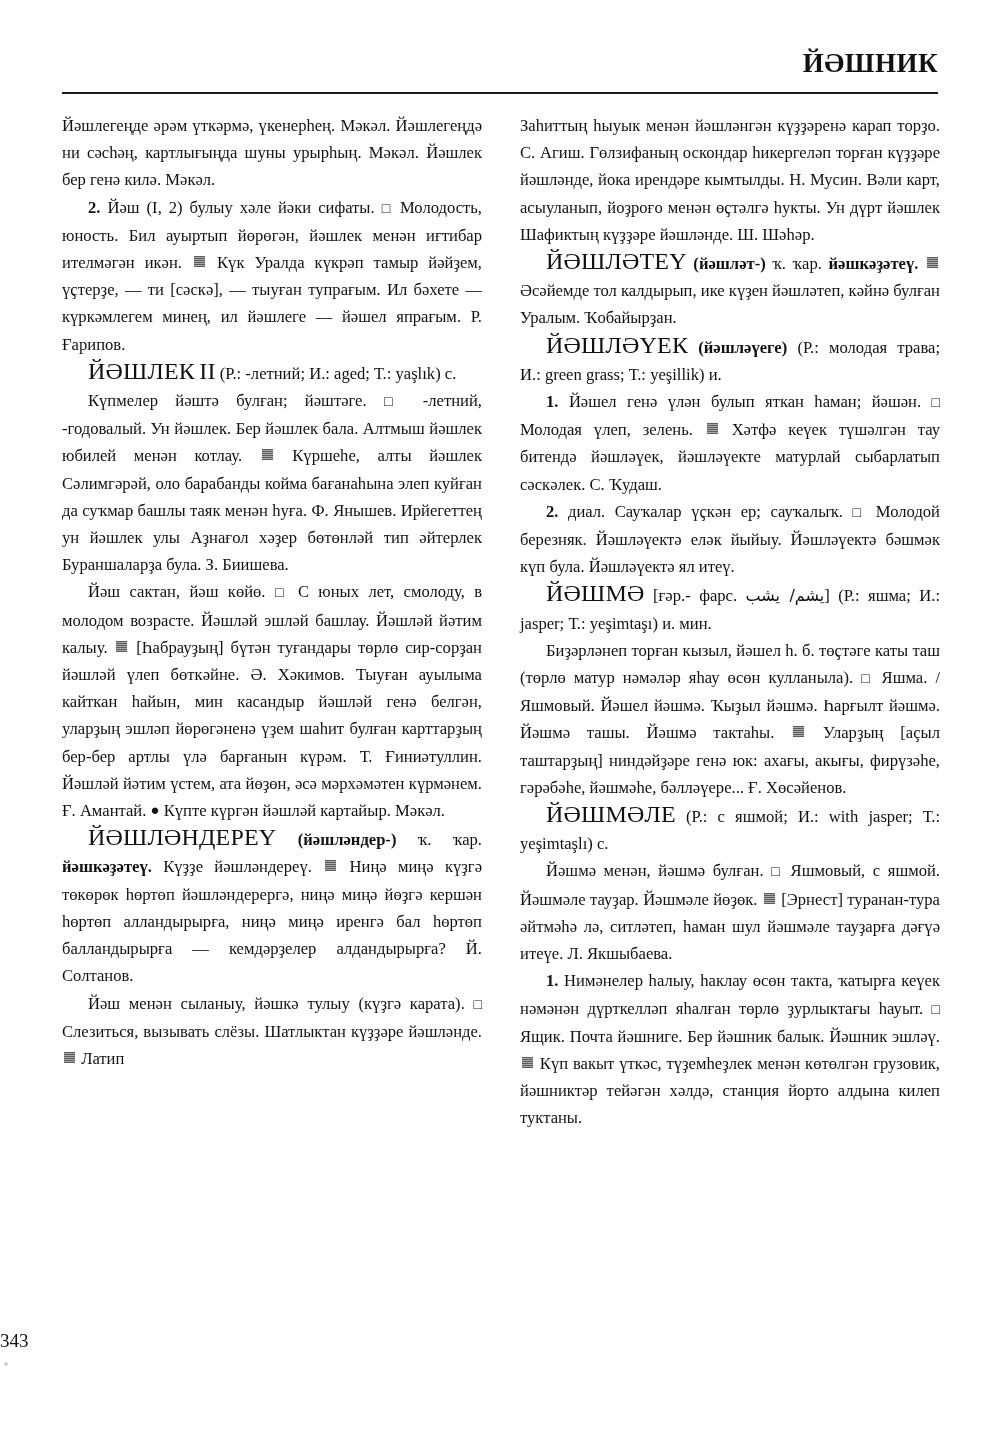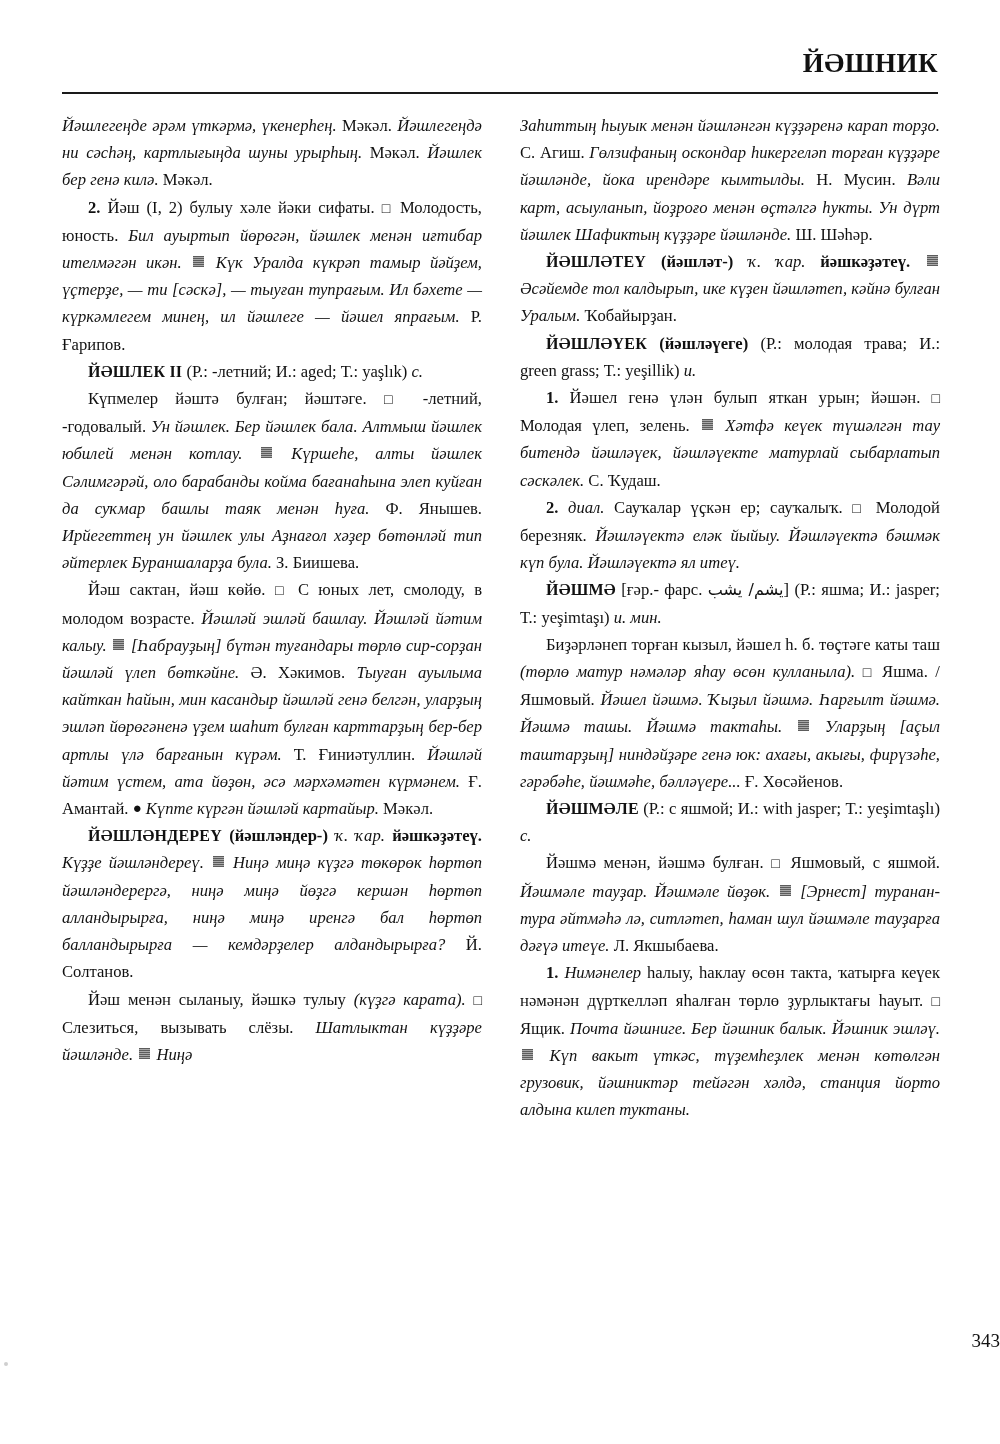--- a/index.html
+++ b/index.html
@@ -57,30 +57,29 @@
     hyphens: manual;
   }
   .col p {
     margin: 0;
     text-indent: 0;
   }
   .col p.ind {
     text-indent: 26px;
   }
   .hw {
-    font-weight: bold;
-    font-size: 16px;
+    font-weight: normal;
+    font-size: 24px;
     letter-spacing: 0.2px;
   }
   .hw-sm {
     font-weight: bold;
     font-size: 16.6px;
   }
   .it {
-    font-style: italic;
   }
   .sq-open {
     font-style: normal;
     font-size: 14px;
     letter-spacing: 0;
   }
   .sq-fill {
     display: inline-block;
     width: 11px;
     height: 11px;
@@ -104,21 +103,21 @@
     font-style: normal;
     font-size: 16px;
     direction: rtl;
     unicode-bidi: isolate;
   }
   .pagenum {
     position: absolute;
     left: 0;
     top: 1330px;
     width: 1000px;
-    text-align: right;
+    text-align: left;
     font-size: 19px;
   }
   .edge-mark {
     position: absolute;
     left: 4px;
     top: 1362px;
     width: 4px;
     height: 4px;
     background: #cfcfcf;
     border-radius: 50%;
@@ -140,32 +139,32 @@
 
       <p class="ind"><span class="num">2.</span> <span>Йәш (I, 2) булыу хәле йәки сифаты.</span> <span class="sq-open">□</span> <span>Молодость, юность.</span> <span class="it">Бил ауыртып йөрөгән, йәшлек менән иғтибар ителмәгән икән.</span> <span class="sq-fill"></span> <span class="it">Күк Уралда күкрәп тамыр йәйҙем, үҫтерҙе, — ти [сәскә], — тыуған тупрағым. Ил бәхете — күркәмлегем минең, ил йәшлеге — йәшел япрағым.</span> <span>Р. Ғарипов.</span></p>
 
       <p class="ind"><span class="hw">ЙӘШЛЕК</span> <span class="hw">II</span> <span>(Р.: -летний;  И.: aged;  Т.: yaşlık)</span> <span class="it">с.</span></p>
       <p class="ind"><span>Күпмелер йәштә булған; йәштәге.</span> <span class="sq-open">□</span> <span>-летний, -годовалый.</span> <span class="it">Ун йәшлек. Бер йәшлек бала. Алтмыш йәшлек юбилей менән котлау.</span> <span class="sq-fill"></span> <span class="it">Күршеһе, алты йәшлек Сәлимгәрәй, оло барабанды койма бағанаһына элеп куйған да суҡмар башлы таяк менән һуға.</span> <span>Ф. Янышев.</span> <span class="it">Ирйегеттең ун йәшлек улы Аҙнағол хәҙер бөтөнләй тип әйтерлек Бураншаларҙа була.</span> <span>З. Биишева.</span></p>
 
       <p class="ind"><span>Йәш сактан, йәш көйө.</span> <span class="sq-open">□</span> <span>С юных лет, смолоду, в молодом возрасте.</span> <span class="it">Йәшләй эшләй башлау. Йәшләй йәтим калыу.</span> <span class="sq-fill"></span> <span class="it">[Һабрауҙың] бүтән туғандары төрлө сир-сорҙан йәшләй үлеп бөткәйне.</span> <span>Ә. Хәкимов.</span> <span class="it">Тыуған ауылыма кайткан һайын, мин касандыр йәшләй генә белгән, уларҙың эшләп йөрөгәненә үҙем шаһит булған карттарҙың бер-бер артлы үлә барғанын күрәм.</span> <span>Т. Ғиниәтуллин.</span> <span class="it">Йәшләй йәтим үстем, ата йөҙөн, әсә мәрхәмәтен күрмәнем.</span> <span>Ғ. Амантай.</span> <span class="dot">●</span> <span class="it">Күпте күргән йәшләй картайыр.</span> <span>Мәкәл.</span></p>
 
       <p class="ind"><span class="hw">ЙӘШЛӘНДЕРЕҮ</span> <span class="hw-sm">(йәшләндер-)</span> <span class="it">ҡ. ҡар.</span> <span class="hw-sm">йәшкәҙәтеү.</span> <span class="it">Күҙҙе йәшләндереү.</span> <span class="sq-fill"></span> <span class="it">Ниңә миңә күҙгә төкөрөк һөртөп йәшләндерергә, ниңә миңә йөҙгә кершән һөртөп алландырырға, ниңә миңә иренгә бал һөртөп балландырырға — кемдәрҙелер алдандырырға?</span> <span>Й. Солтанов.</span></p>
 
-      <p class="ind"><span>Йәш менән сыланыу, йәшкә тулыу</span> <span class="it">(күҙгә карата).</span> <span class="sq-open">□</span> <span>Слезиться, вызывать слёзы.</span> <span class="it">Шатлыктан күҙҙәре йәшләнде.</span> <span class="sq-fill"></span> <span class="it">Ниңә</span></p>
+      <p class="ind"><span>Йәш менән сыланыу, йәшкә тулыу</span> <span class="it">(күҙгә карата).</span> <span class="sq-open">□</span> <span>Слезиться, вызывать слёзы.</span> <span class="it">Шатлыктан күҙҙәре йәшләнде.</span> <span class="sq-fill"></span> <span class="it">Латип</span></p>
 
     </div>
 
     <div class="col">
 
       <p><span class="it">Заһиттың һыуык менән йәшләнгән күҙҙәренә карап торҙо.</span> <span>С. Агиш.</span> <span class="it">Гөлзифаның оскондар һикергеләп торған күҙҙәре йәшләнде, йока ирендәре кымтылды.</span> <span>Н. Мусин.</span> <span class="it">Вәли карт, асыуланып, йоҙроғо менән өҫтәлгә һукты. Ун дүрт йәшлек Шафиктың күҙҙәре йәшләнде.</span> <span>Ш. Шәһәр.</span></p>
 
       <p class="ind"><span class="hw">ЙӘШЛӘТЕҮ</span> <span class="hw-sm">(йәшләт-)</span> <span class="it">ҡ. ҡар.</span> <span class="hw-sm">йәшкәҙәтеү.</span> <span class="sq-fill"></span> <span class="it">Әсәйемде тол калдырып, ике күҙен йәшләтеп, кәйнә булған Уралым.</span> <span>Ҡобайырҙан.</span></p>
 
       <p class="ind"><span class="hw">ЙӘШЛӘҮЕК</span> <span class="hw-sm">(йәшләүеге)</span> <span>(Р.: молодая трава; И.: green grass; Т.: yeşillik)</span> <span class="it">и.</span></p>
-      <p class="ind"><span class="num">1.</span> <span>Йәшел генә үлән булып яткан урын; йәшән.</span> <span class="sq-open">□</span> <span>Молодая үлеп, зелень.</span> <span class="sq-fill"></span> <span class="it">Хәтфә кеүек түшәлгән тау битендә йәшләүек, йәшләүекте матурлай сыбарлатып сәскәлек.</span> <span>С. Ҡудаш.</span></p>
+      <p class="ind"><span class="num">1.</span> <span>Йәшел генә үлән булып яткан һаман; йәшән.</span> <span class="sq-open">□</span> <span>Молодая үлеп, зелень.</span> <span class="sq-fill"></span> <span class="it">Хәтфә кеүек түшәлгән тау битендә йәшләүек, йәшләүекте матурлай сыбарлатып сәскәлек.</span> <span>С. Ҡудаш.</span></p>
       <p class="ind"><span class="num">2.</span> <span class="it">диал.</span> <span>Сауҡалар үҫкән ер; сауҡалыҡ.</span> <span class="sq-open">□</span> <span>Молодой березняк.</span> <span class="it">Йәшләүектә еләк йыйыу. Йәшләүектә бәшмәк күп була. Йәшләүектә ял итеү.</span></p>
 
       <p class="ind"><span class="hw">ЙӘШМӘ</span> <span>[ғәр.- фарс.</span> <span class="arab">يشم/ يشب</span><span>]</span> <span>(Р.: яшма; И.: jasper; Т.: yeşimtaşı)</span> <span class="it">и. мин.</span></p>
       <p class="ind"><span>Биҙәрләнеп торған кызыл, йәшел һ. б. төҫтәге каты таш</span> <span class="it">(төрлө матур нәмәләр яһау өсөн    кулланыла).</span> <span class="sq-open">□</span> <span>Яшма.  /  Яшмовый.</span> <span class="it">Йәшел йәшмә. Ҡыҙыл йәшмә. Һарғылт йәшмә. Йәшмә ташы. Йәшмә тактаһы.</span> <span class="sq-fill"></span> <span class="it">Уларҙың [açыл таштарҙың] ниндәйҙәре генә юк: ахағы, акығы, фирүзәһе, гәрәбәһе, йәшмәһе, бәлләүере...</span> <span>Ғ. Хөсәйенов.</span></p>
 
       <p class="ind"><span class="hw">ЙӘШМӘЛЕ</span> <span>(Р.: с яшмой; И.: with jasper; Т.: yeşimtaşlı)</span> <span class="it">с.</span></p>
       <p class="ind"><span>Йәшмә менән, йәшмә булған.</span> <span class="sq-open">□</span> <span>Яшмовый, с яшмой.</span> <span class="it">Йәшмәле тауҙар. Йәшмәле йөҙөк.</span> <span class="sq-fill"></span> <span class="it">[Эрнест] туранан-тура әйтмәһә лә, ситләтеп, һаман шул йәшмәле тауҙарға дәғүә итеүе.</span> <span>Л. Якшыбаева.</span></p>
 
       <p class="ind"><span class="num">1.</span> <span class="it">Нимәнелер</span> <span>һалыу, һаклау өсөн такта, ҡатырға кеүек нәмәнән дүрткелләп яһалған төрлө ҙурлыктағы һауыт.</span> <span class="sq-open">□</span> <span>Ящик.</span> <span class="it">Почта йәшниге. Бер йәшник балык. Йәшник эшләү.</span> <span class="sq-fill"></span> <span class="it">Күп вакыт үткәс, түҙемһеҙлек менән көтөлгән грузовик, йәшниктәр тейәгән хәлдә, станция йорто алдына килеп туктаны.</span></p>
 

